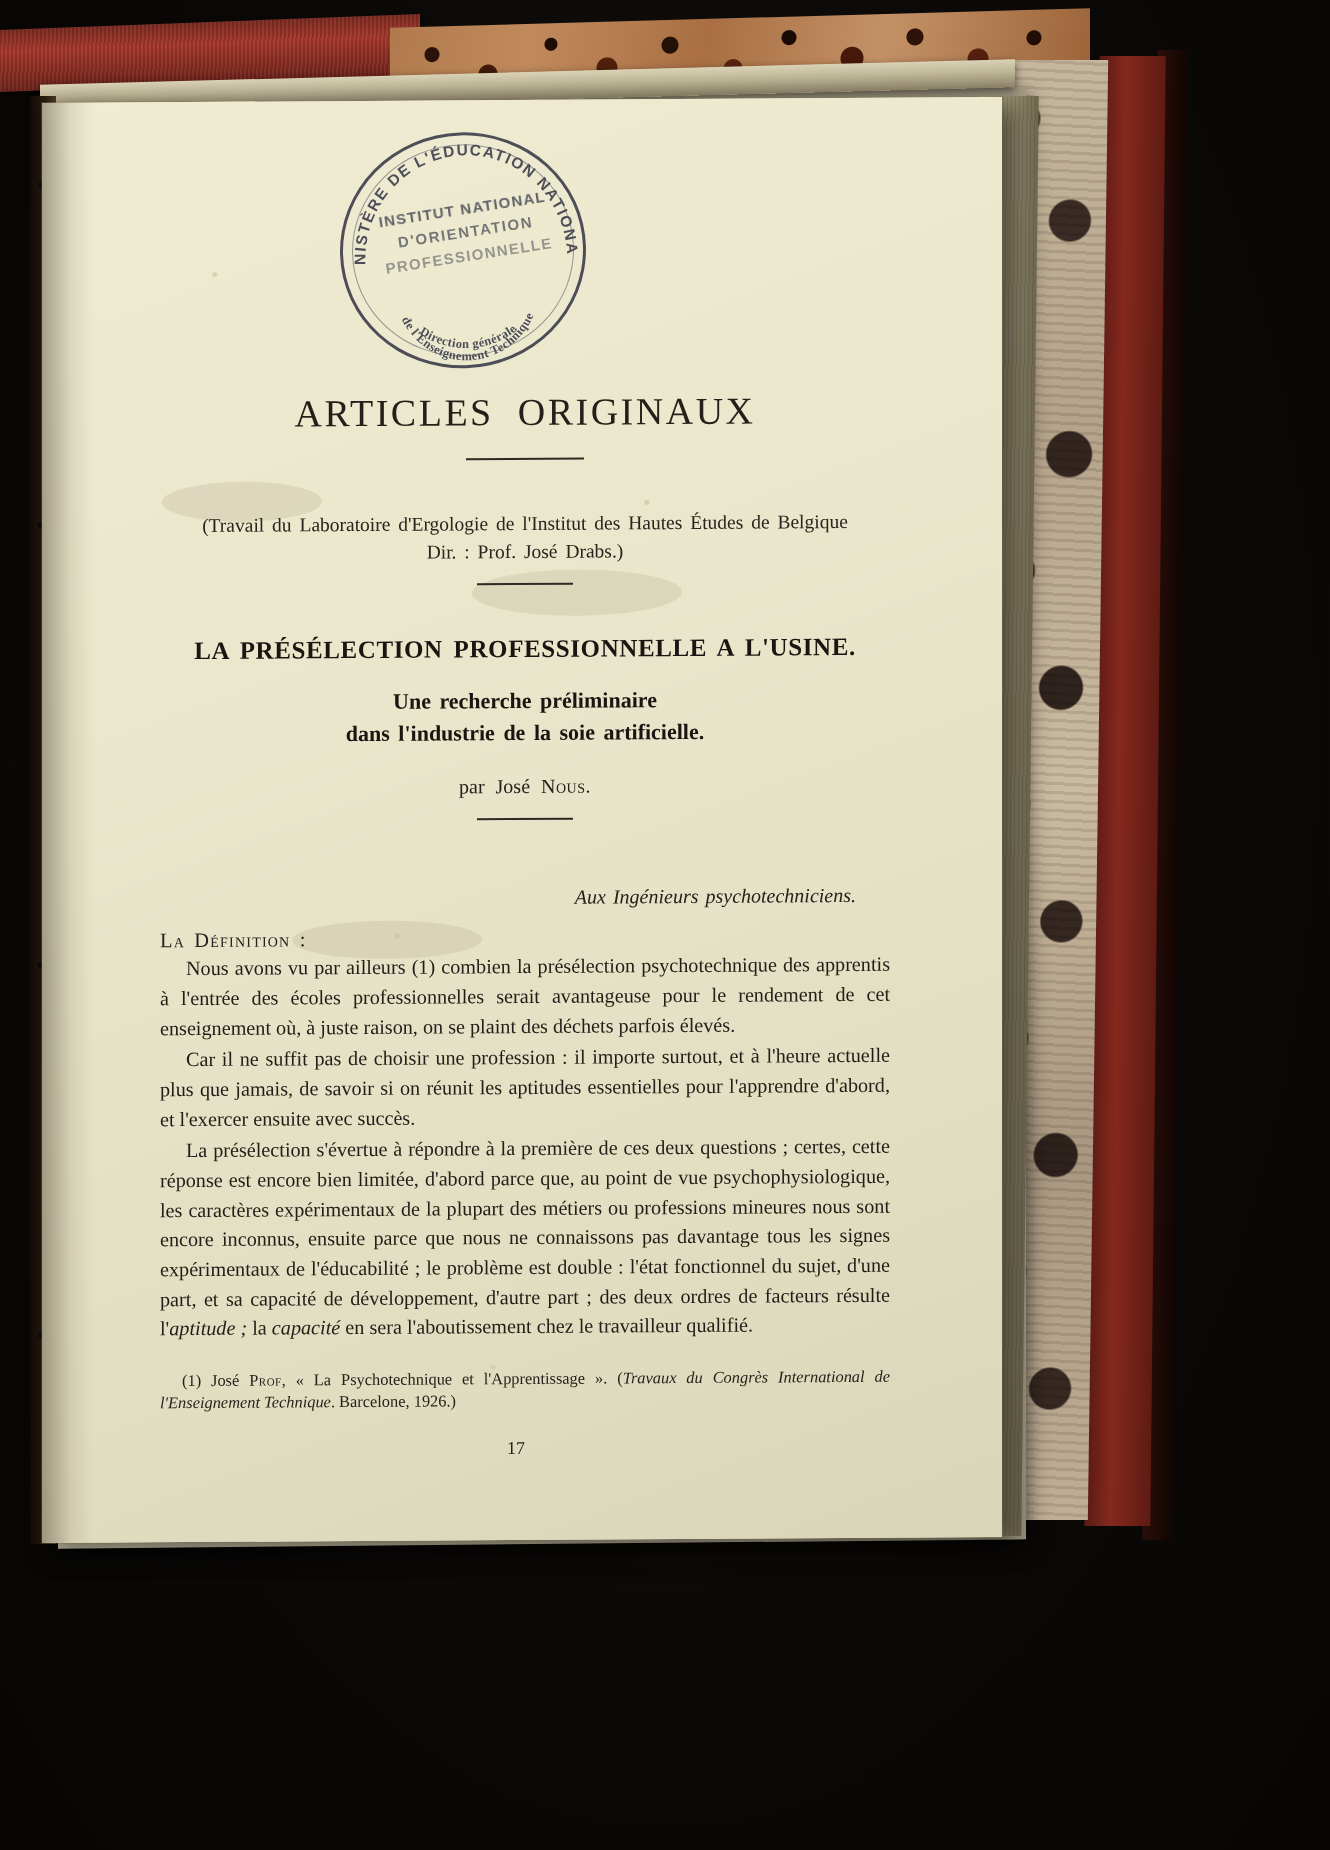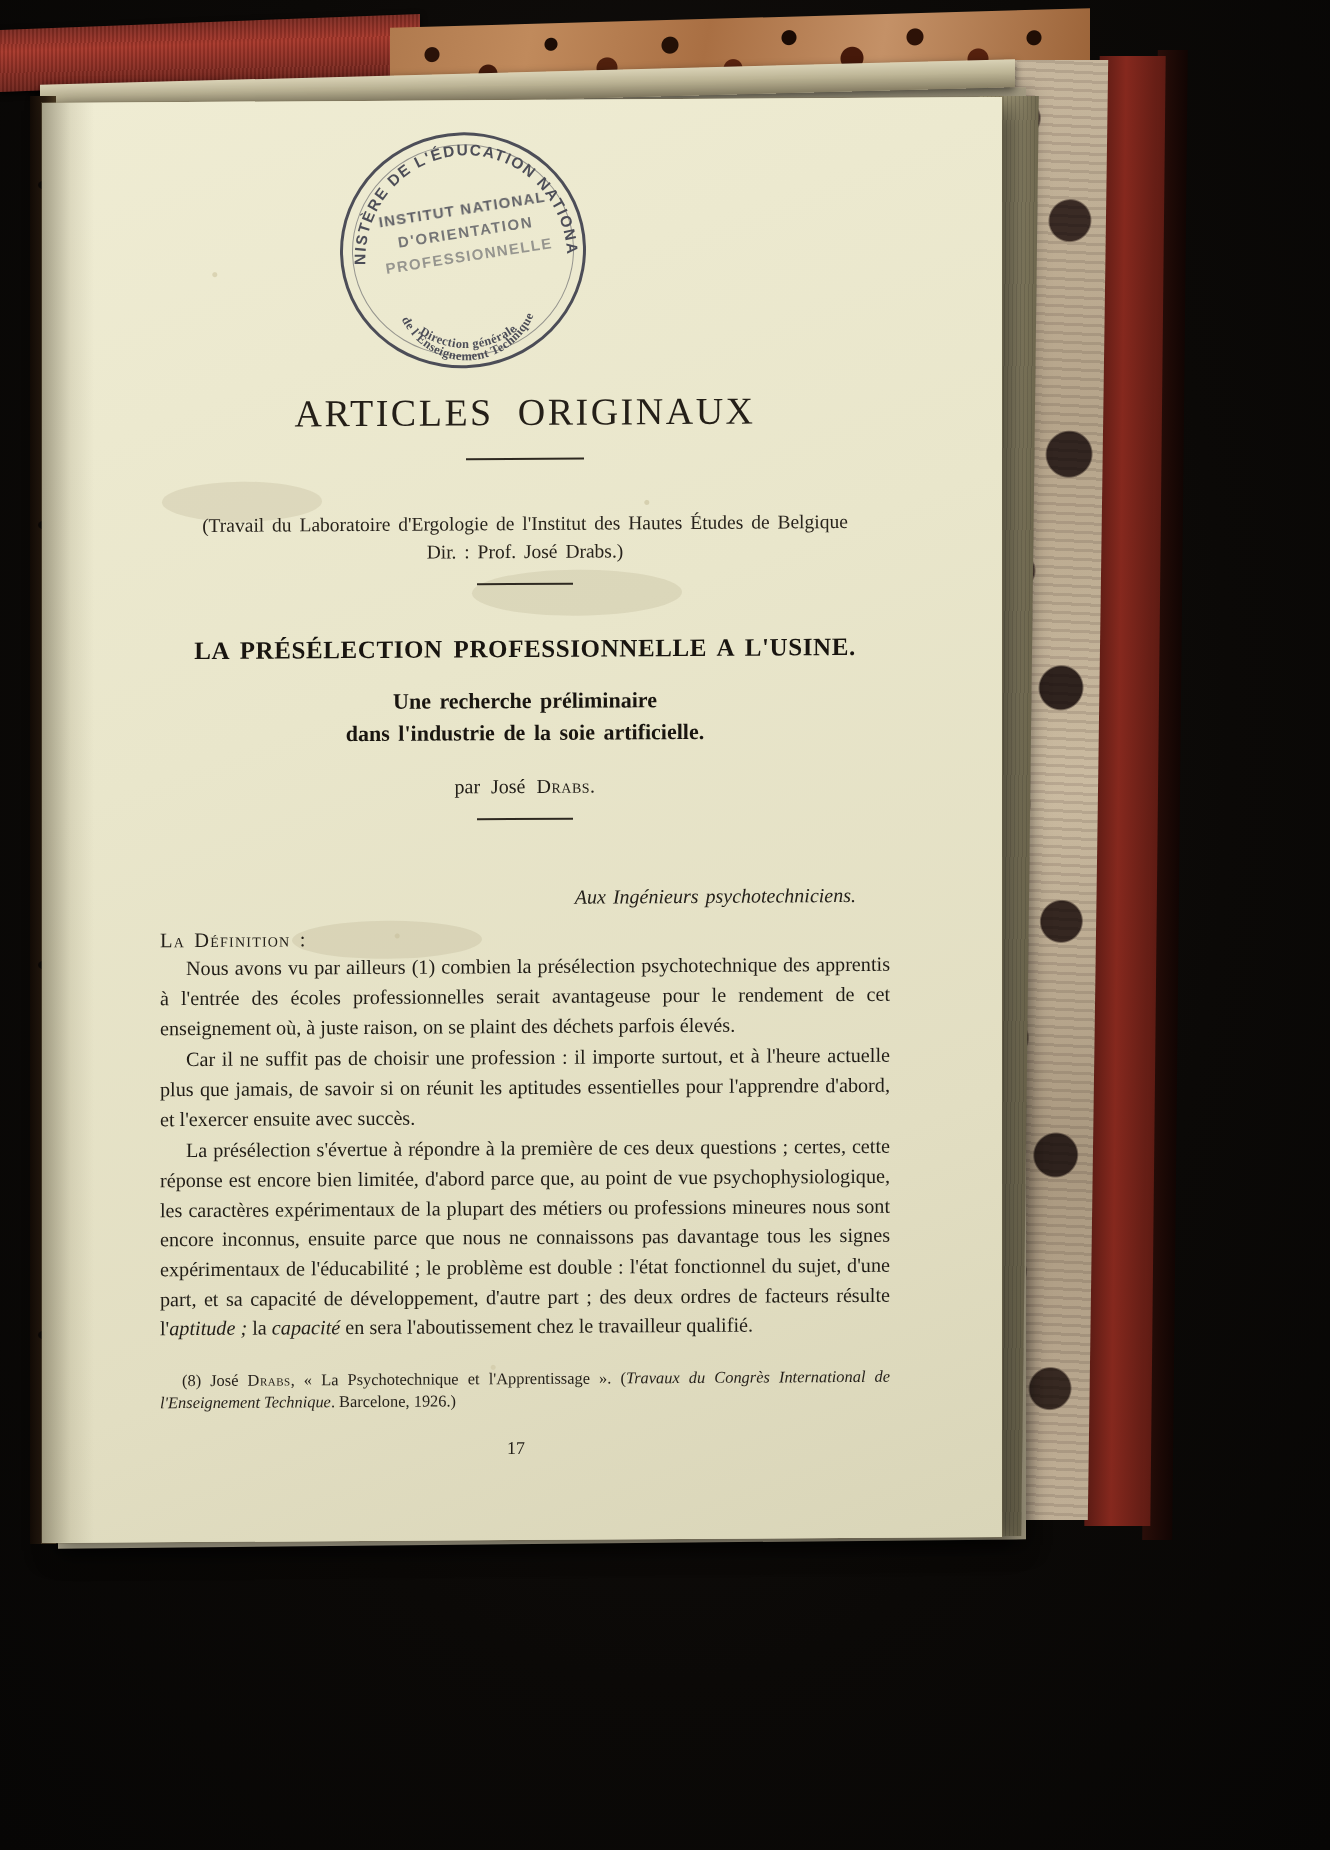--- a/index.html
+++ b/index.html
@@ -393,31 +393,31 @@
       <div class="rule short" style="margin-top:18px"></div>
 
       <div class="title-main">LA PRÉSÉLECTION PROFESSIONNELLE A L'USINE.</div>
       <div class="title-sub">
         <span>Une recherche préliminaire</span><br>
         <span>dans l'industrie de la soie artificielle.</span>
       </div>
 
       <div class="byline">
         <span>par José</span>
-        <span class="sc">Drabs.</span>
+        <span class="sc">Nous.</span>
       </div>
       <div class="rule short" style="margin-top:20px"></div>
 
       <div class="epigraph">Aux Ingénieurs psychotechniciens.</div>
 
       <div class="section-head">La Définition :</div>
 
       <p class="body">Nous avons vu par ailleurs (1) combien la présélection psychotechnique des apprentis à l'entrée des écoles professionnelles serait avantageuse pour le rendement de cet enseignement où, à juste raison, on se plaint des déchets parfois élevés.</p>
       <p class="body">Car il ne suffit pas de choisir une profession : il importe surtout, et à l'heure actuelle plus que jamais, de savoir si on réunit les aptitudes essentielles pour l'apprendre d'abord, et l'exercer ensuite avec succès.</p>
       <p class="body"><span>La présélection s'évertue à répondre à la première de ces deux questions ; certes, cette réponse est encore bien limitée, d'abord parce que, au point de vue psychophysiologique, les caractères expérimentaux de la plupart des métiers ou professions mineures nous sont encore inconnus, ensuite parce que nous ne connaissons pas davantage tous les signes expérimentaux de l'éducabilité ; le problème est double : l'état fonctionnel du sujet, d'une part, et sa capacité de développement, d'autre part ; des deux ordres de facteurs résulte l'</span><i>aptitude ;</i><span> la </span><i>capacité</i><span> en sera l'aboutissement chez le travailleur qualifié.</span></p>
 
-      <div class="footnote"><span>(8) José</span> <span class="sc">Drabs</span><span>, « La Psychotechnique et l'Apprentissage ». (</span><i>Travaux du Congrès International de l'Enseignement Technique</i><span>. Barcelone, 1926.)</span></div>
+      <div class="footnote"><span>(1) José</span> <span class="sc">Prof</span><span>, « La Psychotechnique et l'Apprentissage ». (</span><i>Travaux du Congrès International de l'Enseignement Technique</i><span>. Barcelone, 1926.)</span></div>
 
       <div class="folio">17</div>
 
     </div>
   </div>
 </div>
 
 </body></html>

